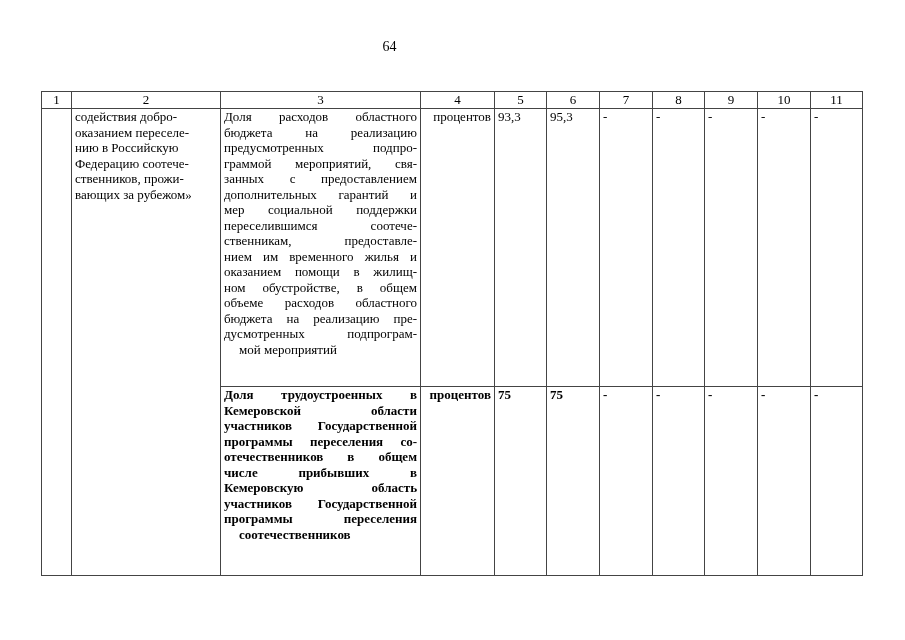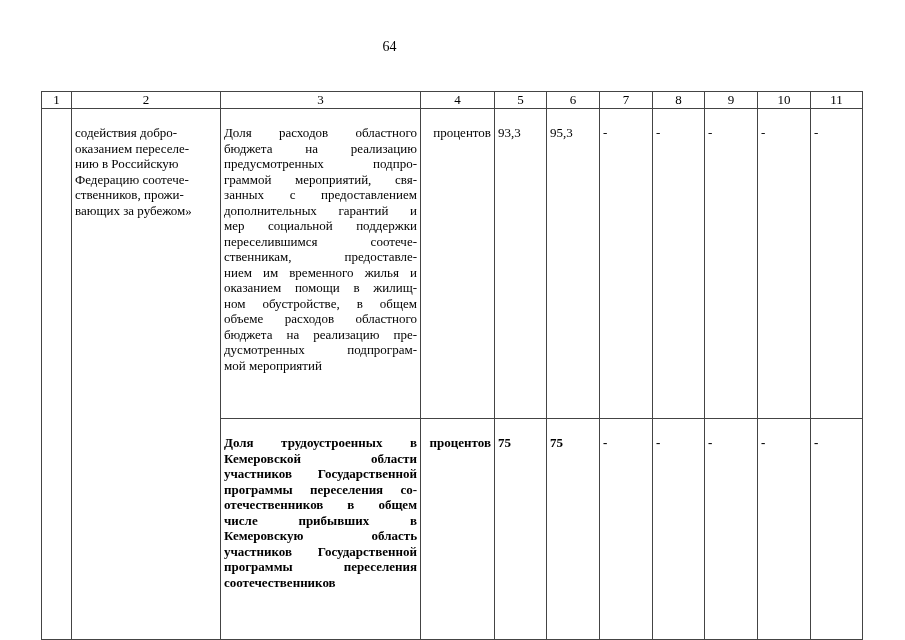--- a/index.html
+++ b/index.html
@@ -31,21 +31,21 @@
       left: 41px;
       top: 91px;
       border-collapse: collapse;
       table-layout: fixed;
       width: 821px;
       font-size: 13px;
       line-height: 15.5px;
     }
     table.doc-table td, table.doc-table th {
       border: 1px solid #444;
-      padding: 16px 3px;
+      padding: 0 3px;
       vertical-align: top;
       font-weight: normal;
     }
     table.doc-table thead th {
       text-align: center;
       height: 16px;
       line-height: 16px;
       padding: 0;
     }
     td.c-center { }
@@ -53,20 +53,21 @@
     td.c-text { text-align: left; }
     td.c-unit { text-align: right; padding-left: 3px; }
     .line { display: block; }
     .just-line {
       display: block;
       text-align: justify;
       text-align-last: justify;
     }
     .just-line.last {
       text-align-last: left;
+      margin-left: 15px;
     }
     tr.row-1 td { height: 277px; }
     tr.row-2 td { height: 188px; font-weight: bold; }
     td.merged { border-bottom: 1px solid #444; }
   </style>
 </head>
 <body>
 
 <div class="page-number">64</div>
 

